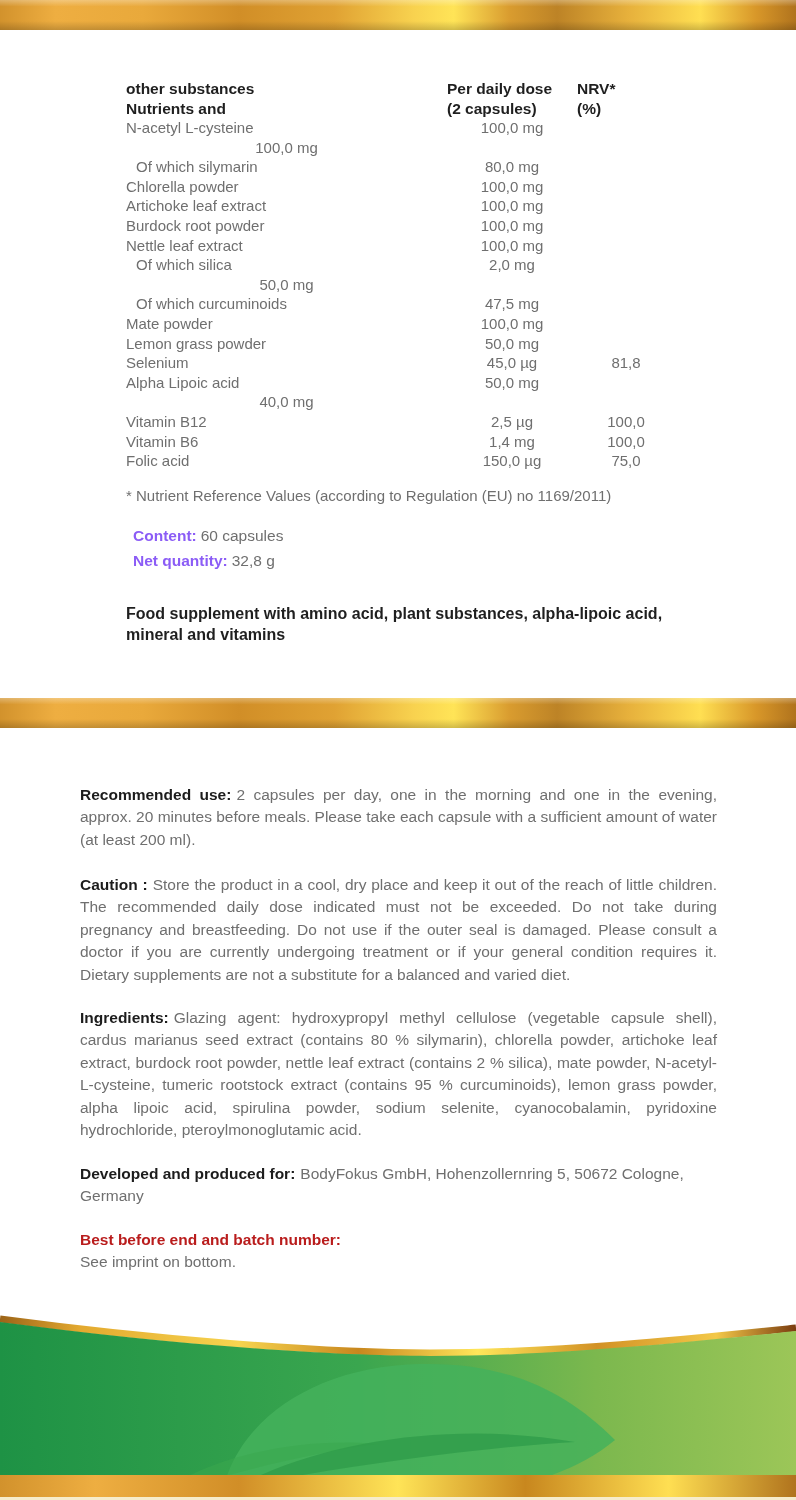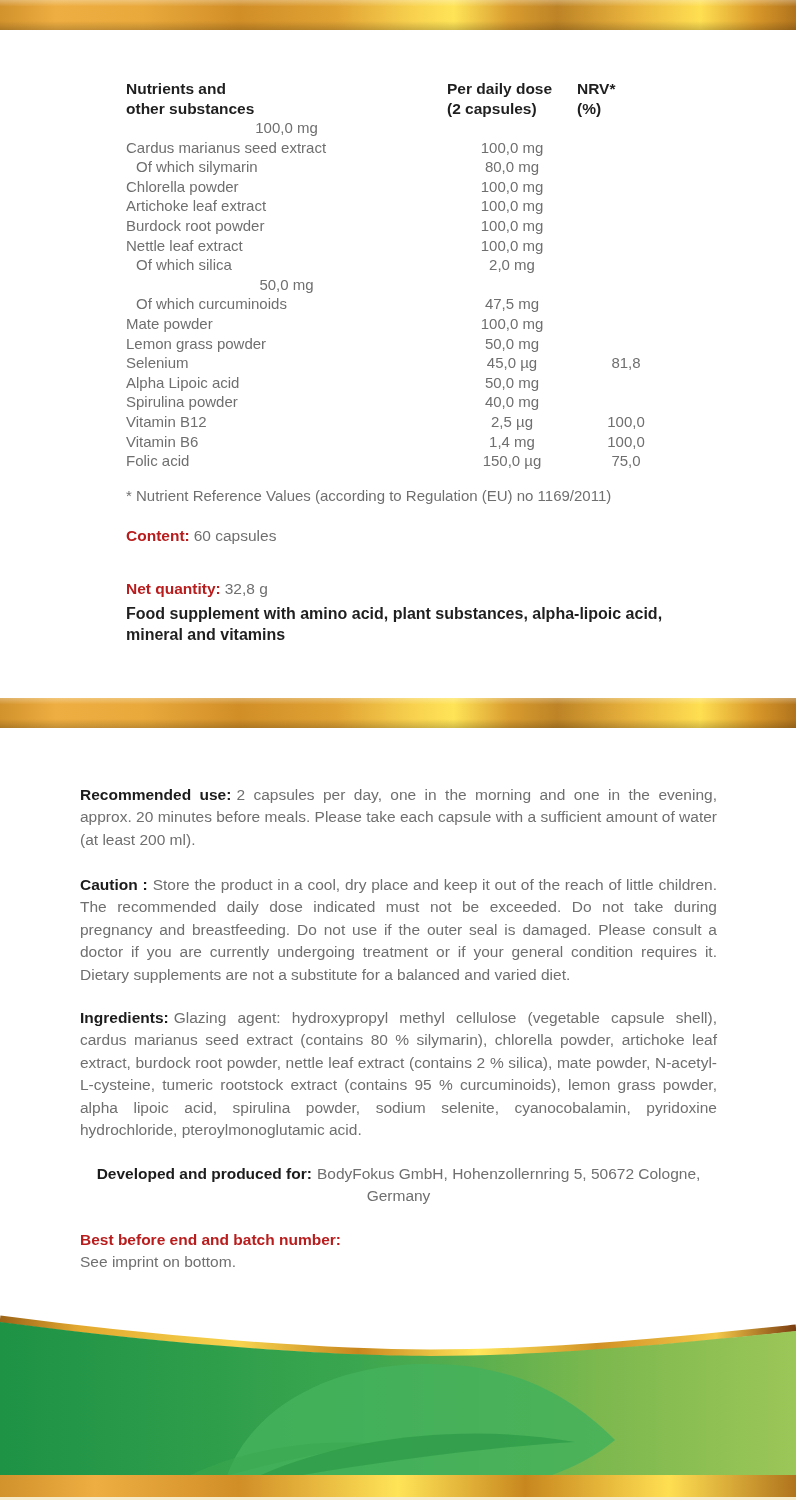--- a/index.html
+++ b/index.html
@@ -26,69 +26,69 @@
   
   .ntable { position:absolute; left:126px; top:79px; width:549px; }
   .nheader { display:grid; grid-template-columns:1fr 130px 98px; color:#1f1f1f; font-weight:bold; font-size:15.5px; line-height:19.5px; }
   .nheader .c2, .nheader .c3 { text-align:left; }
   .nrow { display:grid; grid-template-columns:1fr 130px 98px; font-size:15px; line-height:19.6px; color:#6f6f6f; }
   .n-name.indent { padding-left:10px; }
   .n-amount, .n-nrv { text-align:center; }
 
   .footnote { position:absolute; left:126px; top:487px; width:620px; font-size:15px; color:#6f6f6f; }
   .kv { position:absolute; left:126px; font-size:15.5px; color:#6f6f6f; }
-  .kv b { color:#b91c1c; margin-right:4px; }
+  .kv b { color:#8b5cf6; margin-right:4px;margin-left:7px; }
   .kv.content { top:527px; }
-  .kv.netqty { top:580px; }
+  .kv.netqty { top:552px; }
   .statement { position:absolute; left:126px; top:603px; width:545px; font-size:16px; font-weight:bold; color:#1f1f1f; line-height:21px; }
 
   
   .para { position:absolute; left:80px; width:637px; font-size:15.5px; line-height:22.4px; color:#6f6f6f; text-align:justify; }
   .para b { color:#1c1c1c; margin-right:5px; }
   .para.p1 { top:784px; }
   .para.p2 { top:874px; }
   .para.p3 { top:1007px; }
-  .para.p4 { top:1163px; text-align:center; }
+  .para.p4 { top:1163px; text-align:left; }
   .bestbefore { position:absolute; left:80px; top:1229px; width:637px; font-size:15.5px; line-height:22.4px; }
   .bestbefore .bb-label { font-weight:bold; color:#b91c1c; }
   .bestbefore .bb-value { color:#6f6f6f; }
 
   
   .footer-art { position:absolute; left:0; top:1290px; width:796px; height:210px; display:block; }
 </style>
 </head>
 <body>
 
 <div class="page">
 
   <div class="gold-bar top"></div>
 
   <div class="ntable">
     <div class="nheader">
       <div class="c1">
+        <div>other substances</div>
         <div>Nutrients and</div>
-        <div>other substances</div>
       </div>
       <div class="c2">
         <div>Per daily dose</div>
         <div>(2 capsules)</div>
       </div>
       <div class="c3">
         <div>NRV*</div>
         <div>(%)</div>
       </div>
     </div>
     <div id="rows-container">
   <div class="nrow">
-          <span class="n-amount">100,0 mg</span>
-          <span class="n-nrv"></span>
-  </div>
-
-  <div class="nrow">
-    <span class="n-name">Cardus marianus seed extract</span>
+    <span class="n-name">N-acetyl L-cysteine</span>
+          <span class="n-amount">100,0 mg</span>
+          <span class="n-nrv"></span>
+  </div>
+
+  <div class="nrow">
           <span class="n-amount">100,0 mg</span>
           <span class="n-nrv"></span>
   </div>
 
   <div class="nrow">
     <span class="n-name indent">Of which silymarin</span>
           <span class="n-amount">80,0 mg</span>
           <span class="n-nrv"></span>
   </div>
 
@@ -151,21 +151,20 @@
           <span class="n-nrv">81,8</span>
   </div>
 
   <div class="nrow">
     <span class="n-name">Alpha Lipoic acid</span>
           <span class="n-amount">50,0 mg</span>
           <span class="n-nrv"></span>
   </div>
 
   <div class="nrow">
-    <span class="n-name">Spirulina powder</span>
           <span class="n-amount">40,0 mg</span>
           <span class="n-nrv"></span>
   </div>
 
   <div class="nrow">
     <span class="n-name">Vitamin B12</span>
           <span class="n-amount">2,5 µg</span>
           <span class="n-nrv">100,0</span>
   </div>
 

